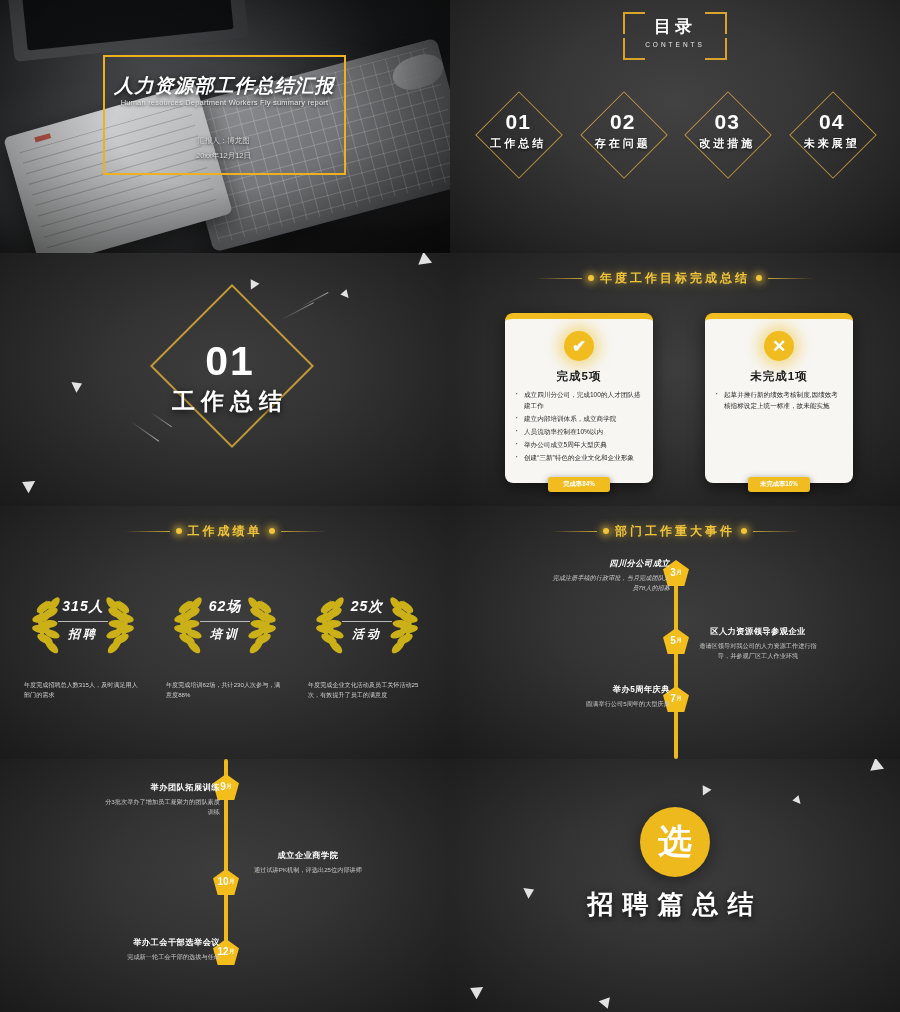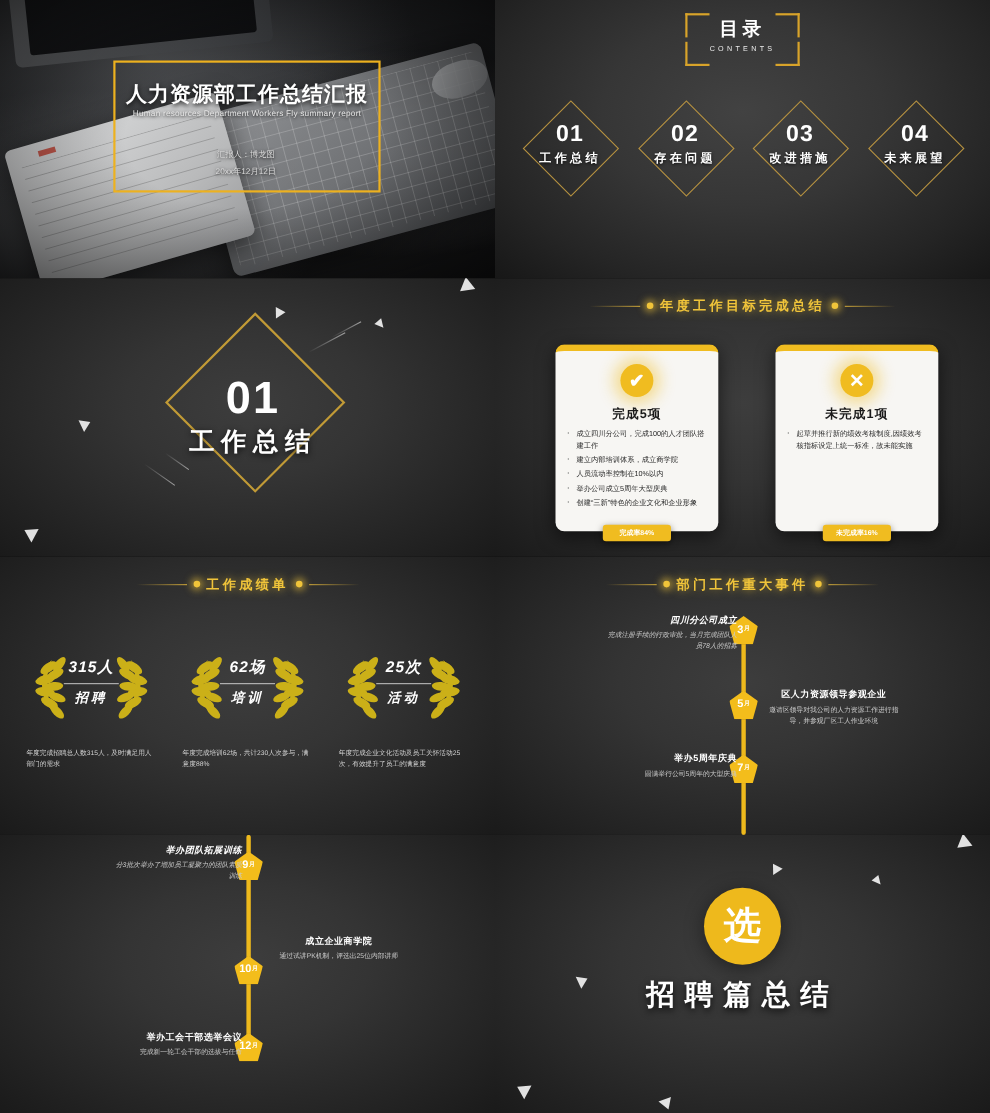--- a/index.html
+++ b/index.html
@@ -38,21 +38,21 @@
     background-size:100% 11px;}
   .tabletmark{position:absolute;left:30px;top:8px;width:16px;height:5px;background:#c0392b;opacity:.8;}
   .mouse{position:absolute;right:6px;top:56px;width:52px;height:32px;border-radius:26px/18px;
     background:linear-gradient(150deg,#b7b9bb,#7d7f82);transform:rotate(-18deg);opacity:.85;}
   .vig{position:absolute;inset:0;background:radial-gradient(ellipse at 50% 50%,rgba(0,0,0,0) 35%,rgba(0,0,0,.62) 100%);}
 
   .title-box{position:absolute;left:103px;top:55px;width:243px;height:120px;
     border:2px solid #edb11f;box-sizing:border-box;}
   .title-cn{position:absolute;left:0;right:0;top:16px;text-align:center;color:#fff;
     font-size:19px;font-weight:bold;letter-spacing:1px;
-    text-shadow:0 2px 5px rgba(0,0,0,.9);}
+    text-shadow:0 2px 5px rgba(0,0,0,.9);font-style:italic;}
   .title-en{position:absolute;left:0;right:0;top:41px;text-align:center;color:#e6e6e6;
     font-size:7.5px;letter-spacing:.2px;text-shadow:0 1px 3px rgba(0,0,0,.9);}
   .title-meta{position:absolute;left:0;right:2px;top:76px;text-align:center;color:#dcdcdc;font-size:7.5px;line-height:15px;
     text-shadow:0 1px 3px rgba(0,0,0,.9);}
 
   
   .toc-head{position:absolute;left:0;right:0;top:8px;height:50px;}
   .toc-head .brkt{position:absolute;width:20px;height:20px;border:2px solid #d8a32a;}
   .toc-head .b1{left:173px;top:4px;border-right:none;border-bottom:none;}
   .toc-head .b2{right:173px;top:4px;border-left:none;border-bottom:none;}
@@ -404,21 +404,21 @@
   <div class="slide">
     <div class="tl-axis" style="top:0;height:205px;"></div>
 
     <div class="node" style="top:15px;">
       <div class="pent"></div>
       <div class="mtxt">
           <span>9</span>
           <sub>月</sub>
         </div>
     </div>
-    <div class="ev lft" style="top:8px;font-style:italic;">
+    <div class="ev lft" style="top:23px;">
       <div class="ev-t">举办团队拓展训练</div>
       <div class="ev-d">分3批次举办了增加员工凝聚力的团队素质训练</div>
     </div>
 
     <div class="node" style="top:93px;margin-top:17px;">
       <div class="pent"></div>
       <div class="mtxt">
           <span>10</span>
           <sub>月</sub>
         </div>

